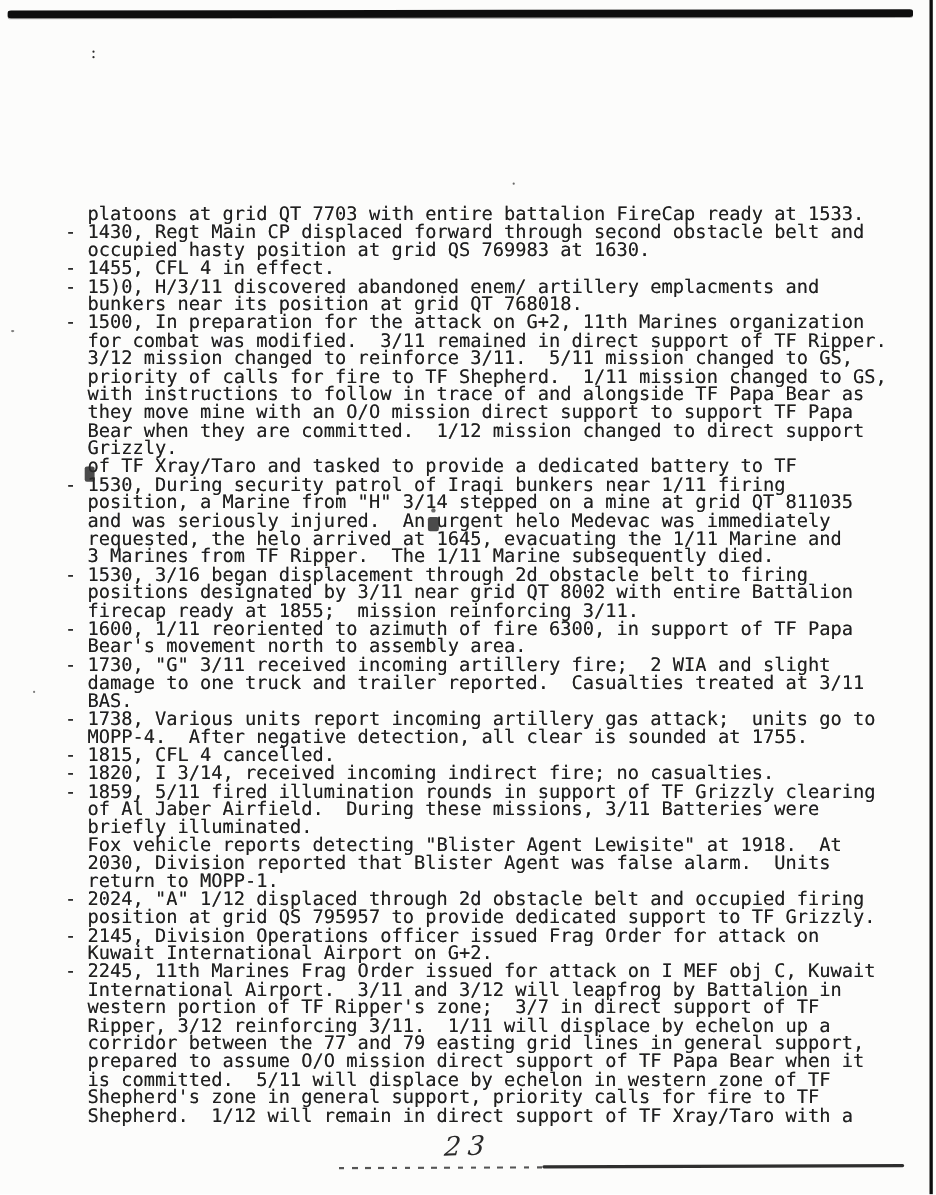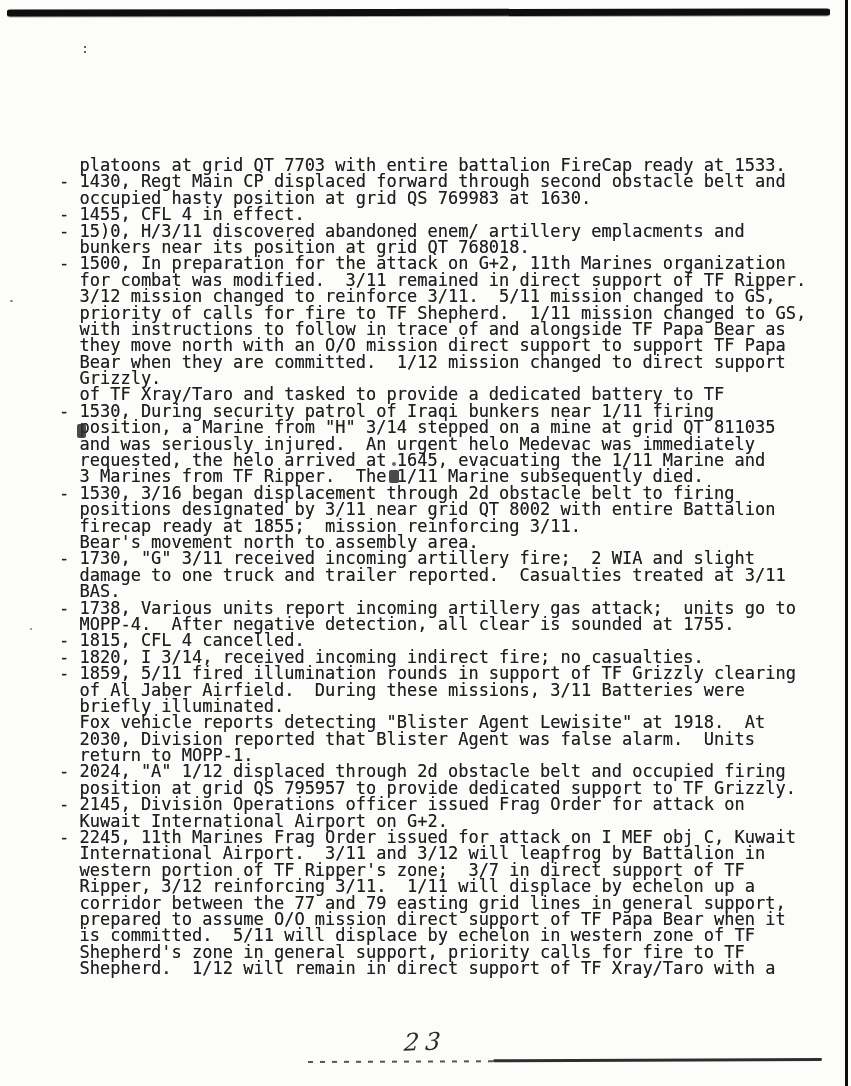--- a/index.html
+++ b/index.html
@@ -32,21 +32,21 @@
     left: 845px;
     top: 0;
     width: 3px;
     height: 1086px;
     background: #0d0d0d;
   }
   
   .text-block {
     position: absolute;
     left: 59px;
-    top: 157px;
+    top: 187px;
     width: 770px;
     font-size: 17px;
     line-height: 16.4px;
     color: #1f1f1f;
     text-shadow: 0 0 0.5px rgba(10,10,10,0.55);
   }
   .text-block .line {
     white-space: pre;
     height: 16.4px;
   }
@@ -124,32 +124,33 @@
       <div class="line">- 1430, Regt Main CP displaced forward through second obstacle belt and</div>
       <div class="line">  occupied hasty position at grid QS 769983 at 1630.</div>
       <div class="line">- 1455, CFL 4 in effect.</div>
       <div class="line">- 15)0, H/3/11 discovered abandoned enem/ artillery emplacments and</div>
       <div class="line">  bunkers near its position at grid QT 768018.</div>
       <div class="line">- 1500, In preparation for the attack on G+2, 11th Marines organization</div>
       <div class="line">  for combat was modified.  3/11 remained in direct support of TF Ripper.</div>
       <div class="line">  3/12 mission changed to reinforce 3/11.  5/11 mission changed to GS,</div>
       <div class="line">  priority of calls for fire to TF Shepherd.  1/11 mission changed to GS,</div>
       <div class="line">  with instructions to follow in trace of and alongside TF Papa Bear as</div>
-      <div class="line">  they move north with an O/O mission direct support to support TF Papa</div>
+      <div class="line">  they move mine with an O/O mission direct support to support TF Papa</div>
       <div class="line">  Bear when they are committed.  1/12 mission changed to direct support</div>
       <div class="line">  Grizzly.</div>
       <div class="line">  of TF Xray/Taro and tasked to provide a dedicated battery to TF</div>
       <div class="line">- 1530, During security patrol of Iraqi bunkers near 1/11 firing</div>
       <div class="line">  position, a Marine from "H" 3/14 stepped on a mine at grid QT 811035</div>
       <div class="line">  and was seriously injured.  An urgent helo Medevac was immediately</div>
       <div class="line">  requested, the helo arrived at 1645, evacuating the 1/11 Marine and</div>
       <div class="line">  3 Marines from TF Ripper.  The 1/11 Marine subsequently died.</div>
       <div class="line">- 1530, 3/16 began displacement through 2d obstacle belt to firing</div>
       <div class="line">  positions designated by 3/11 near grid QT 8002 with entire Battalion</div>
       <div class="line">  firecap ready at 1855;  mission reinforcing 3/11.</div>
+      <div class="line">- 1600, 1/11 reoriented to azimuth of fire 6300, in support of TF Papa</div>
       <div class="line">  Bear's movement north to assembly area.</div>
       <div class="line">- 1730, "G" 3/11 received incoming artillery fire;  2 WIA and slight</div>
       <div class="line">  damage to one truck and trailer reported.  Casualties treated at 3/11</div>
       <div class="line">  BAS.</div>
       <div class="line">- 1738, Various units report incoming artillery gas attack;  units go to</div>
       <div class="line">  MOPP-4.  After negative detection, all clear is sounded at 1755.</div>
       <div class="line">- 1815, CFL 4 cancelled.</div>
       <div class="line">- 1820, I 3/14, received incoming indirect fire; no casualties.</div>
       <div class="line">- 1859, 5/11 fired illumination rounds in support of TF Grizzly clearing</div>
       <div class="line">  of Al Jaber Airfield.  During these missions, 3/11 Batteries were</div>

